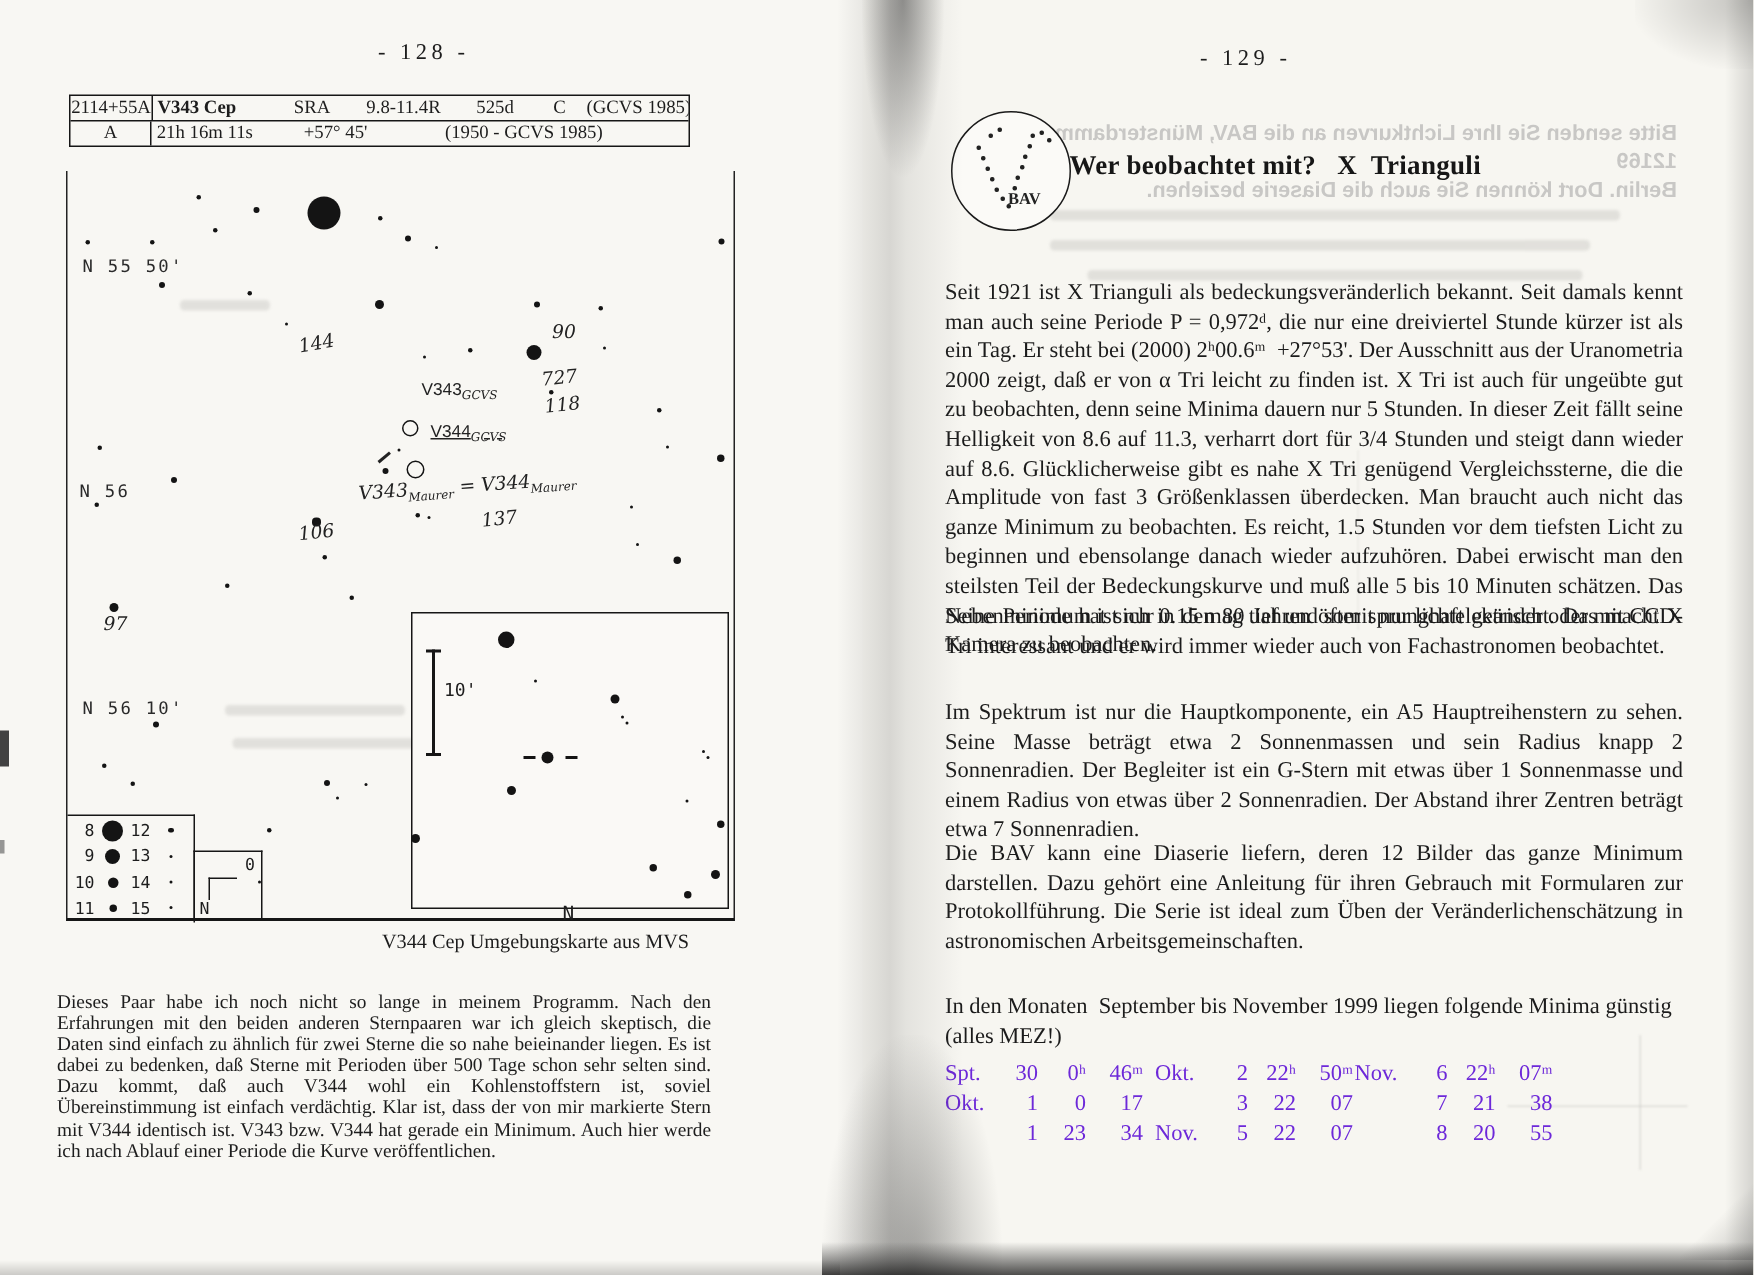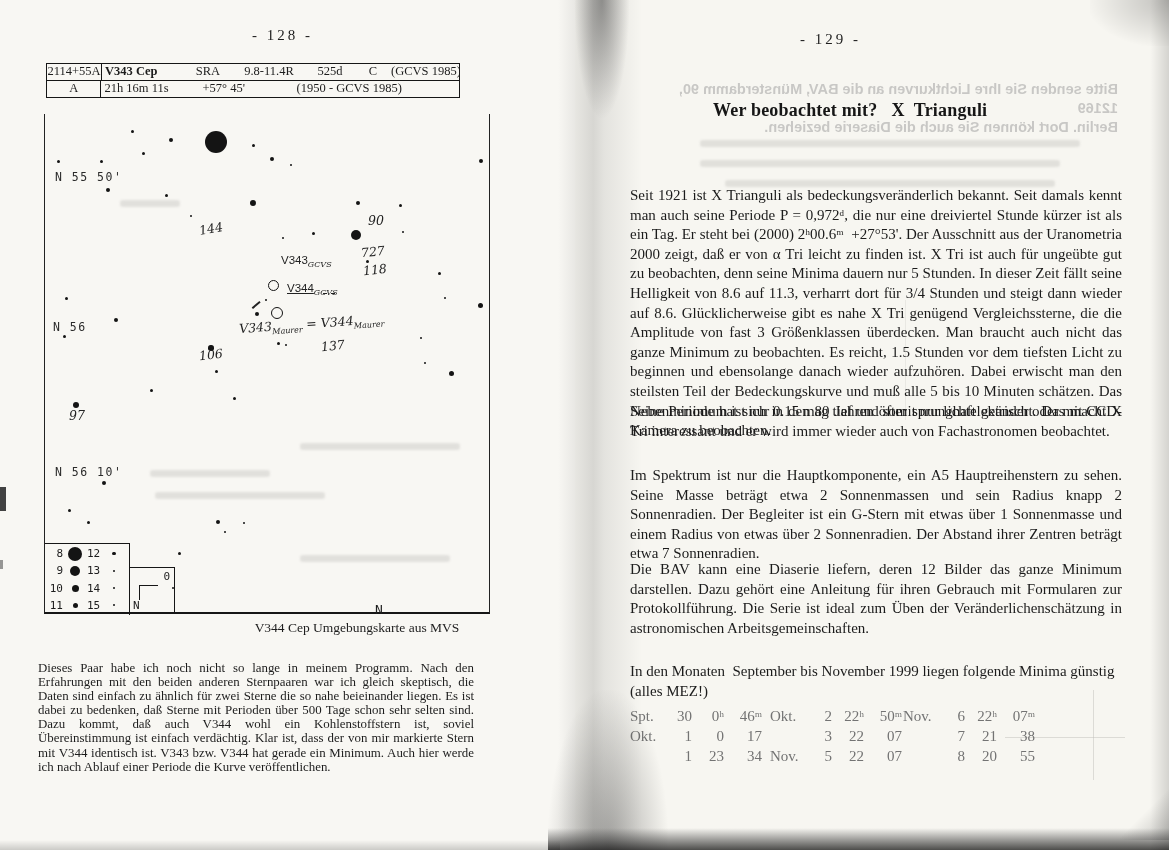--- a/index.html
+++ b/index.html
@@ -57,21 +57,21 @@
   
   #page-right{position:absolute;left:575px;top:0;width:594px;height:850px;background:#f7f6f1;
               font-family:"Liberation Sans",sans-serif;}
   #pageno-right{left:800px;top:31px;font-size:15px;letter-spacing:3px;font-family:"Liberation Serif",serif;}
   #logo{left:634px;top:74px;width:78px;height:78px;border:1.8px solid #1a1a1a;border-radius:50%;background:#fbfaf7;}
   .ldot2{position:absolute;width:2.6px;height:2.6px;background:#222;border-radius:50%;}
   #logo-text{position:absolute;left:37px;top:52px;font-size:11px;font-weight:bold;color:#222;}
   #title{left:713px;top:100px;font-size:18px;font-weight:600;color:#161616;white-space:pre;letter-spacing:0.2px;}
   .para{position:absolute;left:630px;width:492px;font-size:15px;line-height:19.6px;text-align:justify;color:#1b1b1b;white-space:pre-wrap;}
   #p1{top:186px;} #p2{top:402px;} #p3{top:466px;} #p4{top:560px;} #p5{top:662px;text-align:left;}
-  .mgroup{position:absolute;top:706px;font-size:15px;color:#737373;}
+  .mgroup{position:absolute;top:706px;font-size:15px;color:#6d28d9;}
   .mrow{display:flex;height:20px;line-height:20px;}
   .mc{white-space:pre;}
   .mc.m{width:38px;} .mc.d{width:24px;text-align:right;} .mc.h{width:32px;text-align:right;} .mc.mi{width:38px;text-align:right;}
 
   
   .ghost{position:absolute;color:#9a9a9a;opacity:.5;font-weight:bold;filter:blur(.4px);}
   #ghost-top{left:640px;top:80px;width:478px;font-family:"Liberation Sans",sans-serif;font-size:14.5px;line-height:19px;
              transform:scaleX(-1);text-align:left;}
   .ghostbar{position:absolute;background:#b9b8b4;opacity:.35;filter:blur(1.2px);height:7px;border-radius:3px;}
   .ghostline{position:absolute;background:#c2c1bd;opacity:.5;filter:blur(.6px);}
@@ -239,20 +239,43 @@
           </div>
         </div>
       </div>
 
     <div id="nbox">
       <span class="zero">0</span>
       <span class="corner"></span>
       <span class="nlab">N</span>
     </div>
 
+    <div id="inset">
+      <div id="scalebar"></div>
+      <div id="scalelabel">10'</div>
+      <div id="inset-stars">
+          <div class="star" style="left: 56.5px; top: 11.5px; height: 11px; width: 11px;"></div>
+          <div class="star" style="left: 80.8px; top: 43.8px; height: 2.4px; width: 2.4px;"></div>
+          <div class="star" style="left: 131.7px; top: 53.7px; height: 6.6px; width: 6.6px;"></div>
+          <div class="star" style="left: 138.8px; top: 67.8px; height: 2.4px; width: 2.4px;"></div>
+          <div class="star" style="left: 141.8px; top: 71.8px; height: 2.4px; width: 2.4px;"></div>
+          <div class="star" style="left: 86px; top: 92px; height: 8px; width: 8px;"></div>
+          <div class="dash" style="left: 74px; top: 95px;"></div>
+          <div class="dash" style="left: 102px; top: 95px;"></div>
+          <div class="star" style="left: 192.8px; top: 90.8px; height: 2.4px; width: 2.4px;"></div>
+          <div class="star" style="left: 195.8px; top: 94.8px; height: 2.4px; width: 2.4px;"></div>
+          <div class="star" style="left: 62.7px; top: 114.7px; height: 6.6px; width: 6.6px;"></div>
+          <div class="star" style="left: -1px; top: 147px; height: 6px; width: 6px;"></div>
+          <div class="star" style="left: 181.8px; top: 123.8px; height: 2.4px; width: 2.4px;"></div>
+          <div class="star" style="left: 202.5px; top: 137.5px; height: 5px; width: 5px;"></div>
+          <div class="star" style="left: 157.5px; top: 166.5px; height: 5px; width: 5px;"></div>
+          <div class="star" style="left: 198.7px; top: 170.7px; height: 6.6px; width: 6.6px;"></div>
+          <div class="star" style="left: 180.5px; top: 184.5px; height: 5px; width: 5px;"></div>
+        </div>
+    </div>
     <div id="inset-north">N</div>
   </div>
 
   <div id="caption" class="abs">V344 Cep Umgebungskarte aus MVS</div>
 
   <div id="body-left" class="abs">Dieses Paar habe ich noch nicht so lange in meinem Programm. Nach den Erfahrungen mit den beiden anderen Sternpaaren war ich gleich skeptisch, die Daten sind einfach zu ähnlich für zwei Sterne die so nahe beieinander liegen. Es ist dabei zu bedenken, daß Sterne mit Perioden über 500 Tage schon sehr selten sind. Dazu kommt, daß auch V344 wohl ein Kohlenstoffstern ist, soviel Übereinstimmung ist einfach verdächtig. Klar ist, dass der von mir markierte Stern mit V344 identisch ist. V343 bzw. V344 hat gerade ein Minimum. Auch hier werde ich nach Ablauf einer Periode die Kurve veröffentlichen.</div>
 
   <div id="page-right">
 
     <div class="ghostbar" style="left:125px;top:140px;width:380px;"></div>
@@ -261,20 +284,42 @@
     <div class="ghostline" style="left:518px;top:690px;width:1px;height:90px;"></div>
     <div class="ghostline" style="left:430px;top:737px;width:120px;height:1px;"></div>
     <div class="ghostline" style="left:330px;top:300px;width:1px;height:120px;opacity:.25;"></div>
   </div>
 
   <div id="ghost-top" class="ghost" style="white-space:pre-wrap;">Bitte senden Sie Ihre Lichtkurven an die BAV, Münsterdamm 90, 12169
 Berlin. Dort können Sie auch die Diaserie beziehen.</div>
 
   <div id="pageno-right" class="abs">- 129 -</div>
 
+  <div id="logo" class="abs">
+    <div id="logo-dots">
+        <div class="ldot2" style="left: 16px; top: 22px;"></div>
+        <div class="ldot2" style="left: 19px; top: 29px;"></div>
+        <div class="ldot2" style="left: 22px; top: 36px;"></div>
+        <div class="ldot2" style="left: 25px; top: 43px;"></div>
+        <div class="ldot2" style="left: 28px; top: 50px;"></div>
+        <div class="ldot2" style="left: 32px; top: 56px;"></div>
+        <div class="ldot2" style="left: 36px; top: 61px;"></div>
+        <div class="ldot2" style="left: 52px; top: 14px;"></div>
+        <div class="ldot2" style="left: 50px; top: 21px;"></div>
+        <div class="ldot2" style="left: 47px; top: 28px;"></div>
+        <div class="ldot2" style="left: 45px; top: 35px;"></div>
+        <div class="ldot2" style="left: 42px; top: 42px;"></div>
+        <div class="ldot2" style="left: 40px; top: 49px;"></div>
+        <div class="ldot2" style="left: 58px; top: 12px;"></div>
+        <div class="ldot2" style="left: 63px; top: 17px;"></div>
+        <div class="ldot2" style="left: 24px; top: 14px;"></div>
+        <div class="ldot2" style="left: 30px; top: 10px;"></div>
+      </div>
+    <span id="logo-text">BAV</span>
+  </div>
 
   <div id="title" class="abs">Wer beobachtet mit?   X  Trianguli</div>
 
   <div id="p1" class="para">Seit 1921 ist X Trianguli als bedeckungsveränderlich bekannt. Seit damals kennt man auch seine Periode P = 0,972ᵈ, die nur eine dreiviertel Stunde kürzer ist als ein Tag. Er steht bei (2000) 2ʰ00.6ᵐ  +27°53'. Der Ausschnitt aus der Uranometria 2000 zeigt, daß er von α Tri leicht zu finden ist. X Tri ist auch für ungeübte gut zu beobachten, denn seine Minima dauern nur 5 Stunden. In dieser Zeit fällt seine Helligkeit von 8.6 auf 11.3, verharrt dort für 3/4 Stunden und steigt dann wieder auf 8.6. Glücklicherweise gibt es nahe X Tri genügend Vergleichssterne, die die Amplitude von fast 3 Größenklassen überdecken. Man braucht auch nicht das ganze Minimum zu beobachten. Es reicht, 1.5 Stunden vor dem tiefsten Licht zu beginnen und ebensolange danach wieder aufzuhören. Dabei erwischt man den steilsten Teil der Bedeckungskurve und muß alle 5 bis 10 Minuten schätzen. Das Nebenminimum ist nur 0.15 mag tief und somit nur lichtelektrisch oder mit CCD-Kamera zu beobachten.</div>
   <div id="p2" class="para">Seine Periode hat sich in den 80 Jahren öfter sprunghaft geändert. Das macht X Tri interessant und er wird immer wieder auch von Fachastronomen beobachtet.</div>
   <div id="p3" class="para">Im Spektrum ist nur die Hauptkomponente, ein A5 Hauptreihenstern zu sehen. Seine Masse beträgt etwa 2 Sonnenmassen und sein Radius knapp 2 Sonnenradien. Der Begleiter ist ein G-Stern mit etwas über 1 Sonnenmasse und einem Radius von etwas über 2 Sonnenradien. Der Abstand ihrer Zentren beträgt etwa 7 Sonnenradien.</div>
   <div id="p4" class="para">Die BAV kann eine Diaserie liefern, deren 12 Bilder das ganze Minimum darstellen. Dazu gehört eine Anleitung für ihren Gebrauch mit Formularen zur Protokollführung. Die Serie ist ideal zum Üben der Veränderlichenschätzung in astronomischen Arbeitsgemeinschaften.</div>
   <div id="p5" class="para">In den Monaten  September bis November 1999 liegen folgende Minima günstig (alles MEZ!)</div>
 
   <div id="minima">

